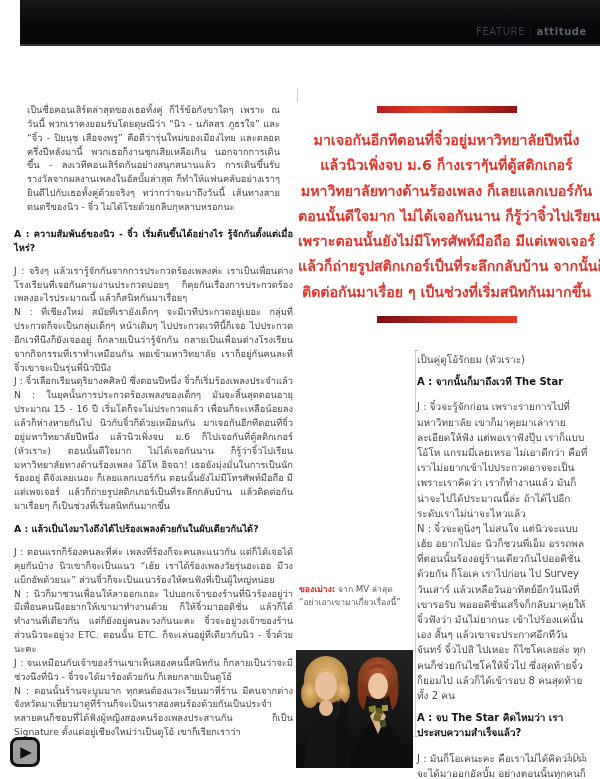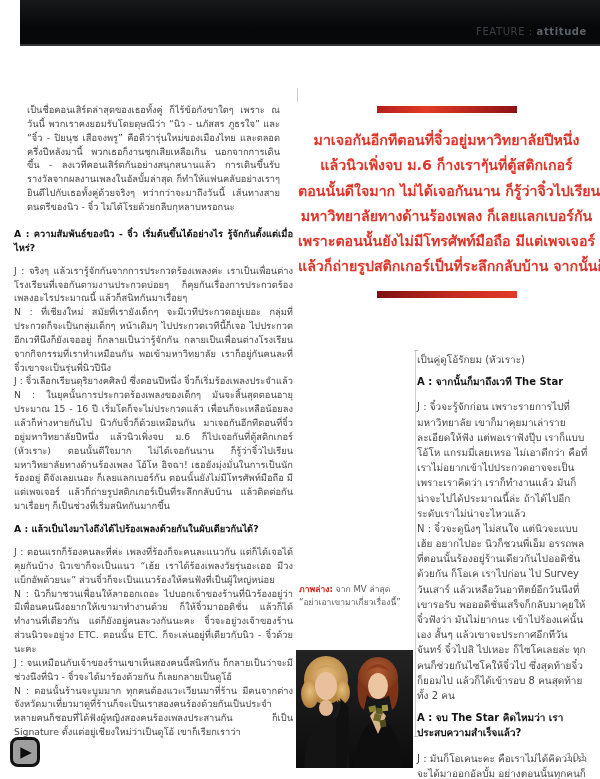--- a/index.html
+++ b/index.html
@@ -121,42 +121,43 @@
   <p class="a">N : นิวก็มาชวนเพื่อนให้ลาออกเถอะ ไปบอกเจ้าของร้านที่นิวร้องอยู่ว่ามีเพื่อนคนนึงอยากให้เขามาทำงานด้วย ก็ให้จิ๋วมาออดิชั่น แล้วก็ได้ทำงานที่เดียวกัน แต่ก็ยังอยู่คนละวงกันนะคะ จิ๋วจะอยู่วงเจ้าของร้าน ส่วนนิวจะอยู่วง ETC. ตอนนั้น ETC. ก็จะเล่นอยู่ที่เดียวกับนิว - จิ๋วด้วยนะคะ</p>
   <p class="a">J : จนเหมือนกับเจ้าของร้านเขาเห็นสองคนนี้สนิทกัน ก็กลายเป็นว่าจะมีช่วงนึงที่นิว - จิ๋วจะได้มาร้องด้วยกัน ก็เลยกลายเป็นดูโอ้</p>
   <p class="a">N : ตอนนั้นร้านจะบูมมาก ทุกคนต้องแวะเวียนมาที่ร้าน มีคนจากต่างจังหวัดมาเที่ยวมาดูที่ร้านก็จะเป็นเราสองคนร้องด้วยกันเป็นประจำ หลายคนก็ชอบที่ได้ฟังผู้หญิงสองคนร้องเพลงประสานกัน ก็เป็น Signature ตั้งแต่อยู่เชียงใหม่ว่าเป็นดูโอ้ เขาก็เรียกเราว่า</p>
 </div>
 
 <div class="quote-wrap">
   <div class="quote-bar top"></div>
   <div class="quote-text">
     <span class="quote-line">มาเจอกันอีกทีตอนที่จิ๋วอยู่มหาวิทยาลัยปีหนึ่ง</span>
     <span class="quote-line">แล้วนิวเพิ่งจบ ม.6 ก็างเราๆันที่ตู้สติกเกอร์</span>
+    <span class="quote-line">มหาวิทยาลัยทางด้านร้องเพลง ก็เลยแลกเบอร์กัน</span>
     <span class="quote-line">ตอนนั้นดีใจมาก ไม่ได้เจอกันนาน ก็รู้ว่าจิ๋วไปเรียน</span>
-    <span class="quote-line">มหาวิทยาลัยทางด้านร้องเพลง ก็เลยแลกเบอร์กัน</span>
     <span class="quote-line">เพราะตอนนั้นยังไม่มีโทรศัพท์มือถือ มีแต่เพจเจอร์</span>
     <span class="quote-line">แล้วก็ถ่ายรูปสติกเกอร์เป็นที่ระลึกกลับบ้าน จากนั้นก็</span>
+    <span class="quote-line">ติดต่อกันมาเรื่อย ๆ เป็นช่วงที่เริ่มสนิทกันมากขึ้น</span>
   </div>
   <div class="quote-bar bottom"></div>
 </div>
 
 <div class="rule-top-tick"></div>
 <div class="rule-right"></div>
 
 <div class="right-col">
   <p class="a">เป็นคู่ดูโอ้รักยม (หัวเราะ)</p>
   <p class="q">A : จากนั้นก็มาถึงเวที The Star</p>
   <p class="a">J : จิ๋วจะรู้จักก่อน เพราะรายการไปที่มหาวิทยาลัย เขาก็มาคุยมาเล่ารายละเอียดให้ฟัง แต่พอเราฟังปุ๊บ เราก็แบบโอ้โห แกรมมี่เลยเหรอ ไม่เอาดีกว่า คือที่เราไม่อยากเข้าไปประกวดอาจจะเป็นเพราะเราคิดว่า เราก็ทำงานแล้ว มันก็น่าจะไปได้ประมาณนี้ล่ะ ถ้าได้ไปอีกระดับเราไม่น่าจะไหวแล้ว</p>
   <p class="a">N : จิ๋วจะดูนิ่งๆ ไม่สนใจ แต่นิวจะแบบเฮ้ย อยากไปอะ นิวก็ชวนพี่เอ็ม อรรถพล ที่ตอนนั้นร้องอยู่ร้านเดียวกันไปออดิชั่นด้วยกัน ก็โอเค เราไปก่อน ไป Survey วันเสาร์ แล้วเหลือวันอาทิตย์อีกวันนึงที่เขารอรับ พอออดิชั่นเสร็จก็กลับมาคุยให้จิ๋วฟังว่า มันไม่ยากนะ เข้าไปร้องแค่นั้นเอง สั้นๆ แล้วเขาจะประกาศอีกทีวันจันทร์ จิ๋วไปสิ ไปเหอะ ก็ไซโคเลยล่ะ ทุกคนก็ช่วยกันไซโคให้จิ๋วไป ซึ่งสุดท้ายจิ๋วก็ยอมไป แล้วก็ได้เข้ารอบ 8 คนสุดท้ายทั้ง 2 คน</p>
   <p class="q">A : จบ The Star คิดไหมว่า เราประสบความสำเร็จแล้ว?</p>
   <p class="a">J : มันก็โอเคนะคะ คือเราไม่ได้คิดว่าเราจะได้มาออกอัลบั้ม อย่างตอนนั้นทุกคนก็ไม่รู้ว่าจะได้รับโอกาสต่อ รู้แค่ว่าพี่สน (สนธยา ชิตมณี) ได้ทำอัลบั้มชัวร์แน่นอน ส่วนคนอื่นก็มีนามสกุลมากขึ้น คนรู้จัก</p>
 </div>
 
 <div class="caption">
-  <span class="caption-label">ภาพล่าง:</span><span> จาก MV ล่าสุด</span><br>
+  <span class="caption-label">ของเม่าง:</span><span> จาก MV ล่าสุด</span><br>
   <span>“อย่าเอาเขามาเกี่ยวเรื่องนี้”</span>
 </div>
 
 <div class="photo">
   <svg width="117" height="118" viewBox="0 0 117 118" xmlns="http://www.w3.org/2000/svg">
     <defs>
       <linearGradient id="bg" x1="0" y1="0" x2="0" y2="1">
         <stop offset="0" stop-color="#232323"></stop>
         <stop offset="1" stop-color="#0c0c0c"></stop>
       </linearGradient>

